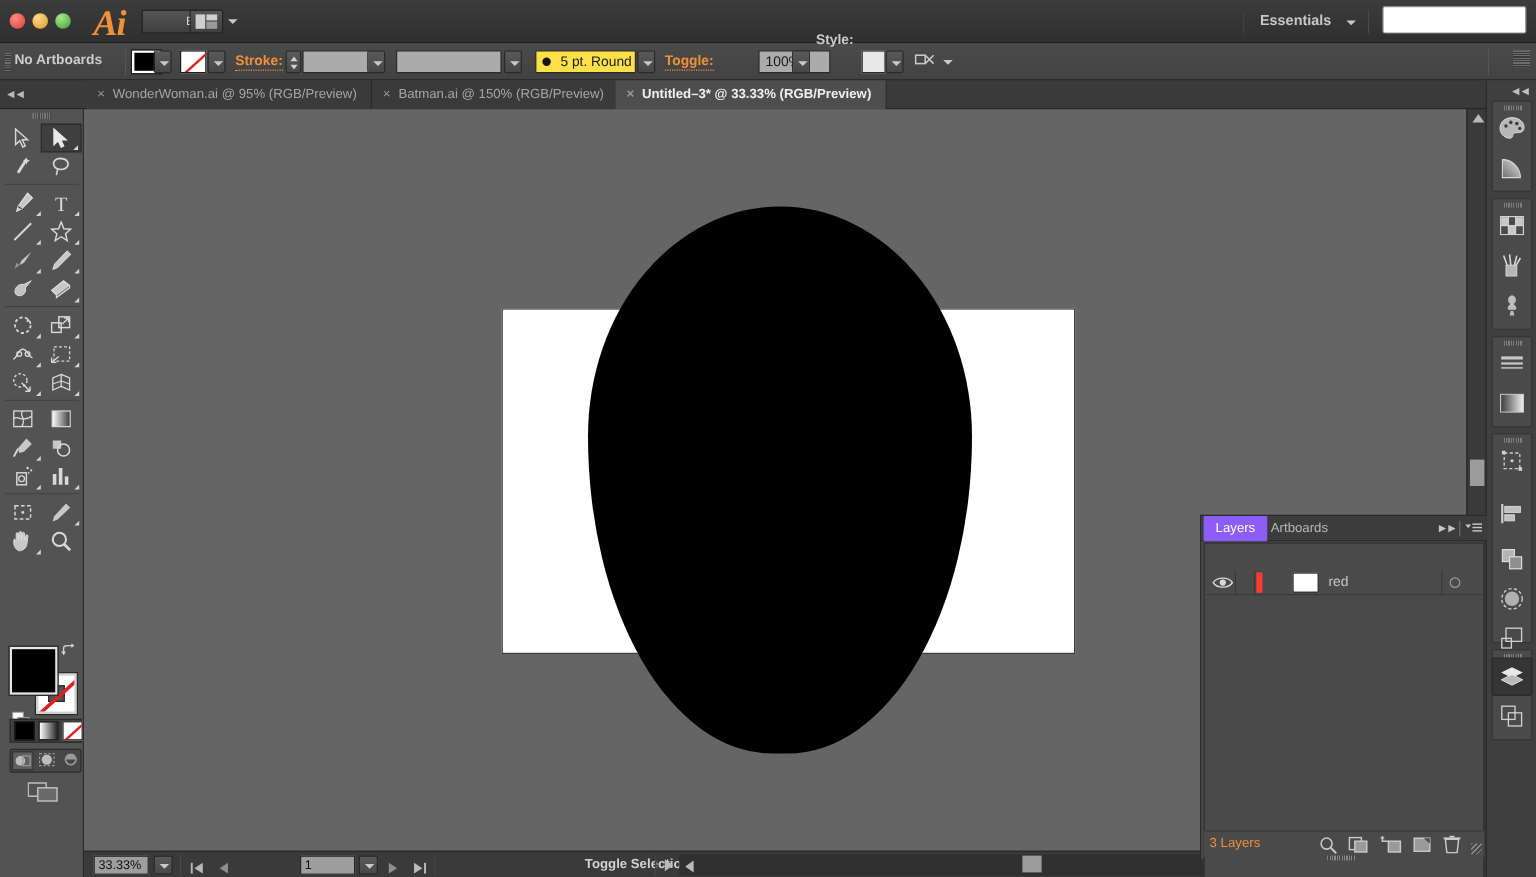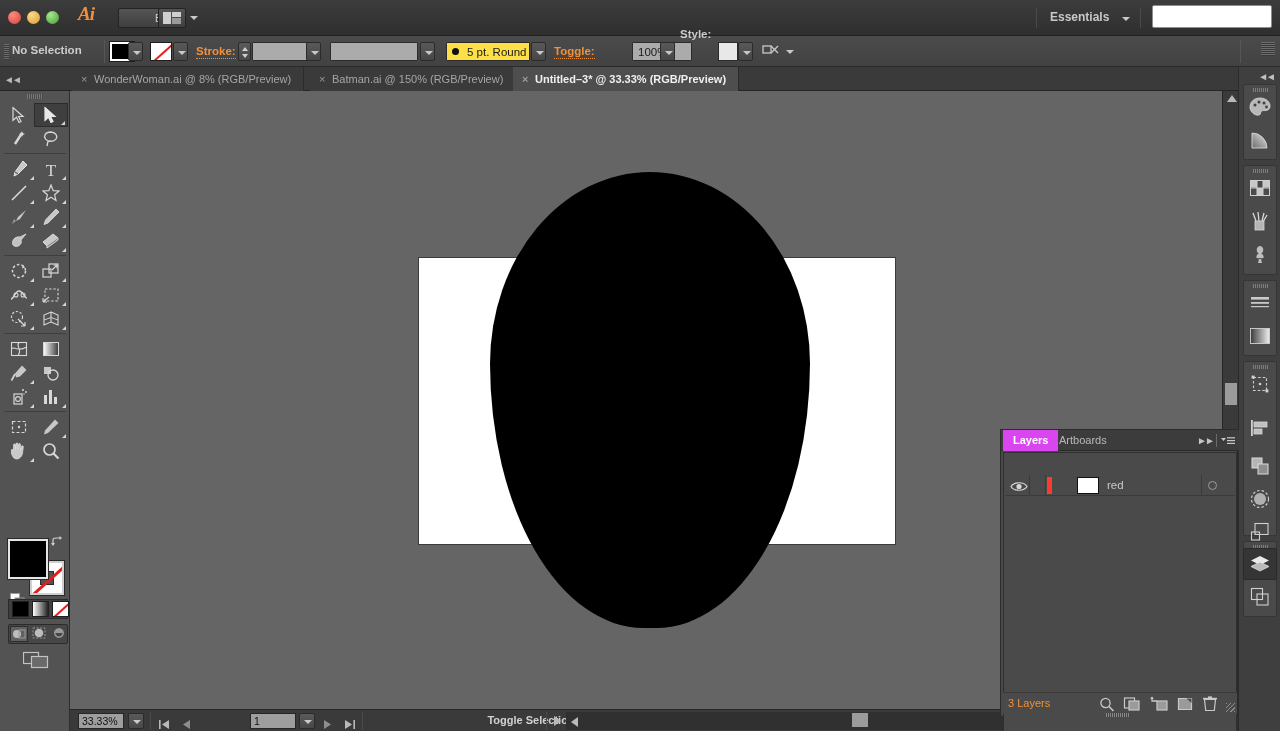--- a/index.html
+++ b/index.html
@@ -18,21 +18,21 @@
     border-bottom:1px solid #1f1f1f;
   }
   .traffic{ position:absolute; left:8px; top:11px; display:flex; gap:6px; }
   .tl{ width:13px;height:13px;border-radius:50%; }
   .tl.r{ background:radial-gradient(circle at 35% 30%,#ff8a80,#d9403a); }
   .tl.y{ background:radial-gradient(circle at 35% 30%,#ffd98a,#d99a2b); }
   .tl.g{ background:radial-gradient(circle at 35% 30%,#a8e88a,#3f9c35); }
   .ai-logo{
     position:absolute; left:78px; top:3px;
     font-family:"Liberation Serif", serif;
-    font-size:19px; font-style:italic; font-weight:bold; color:#f0913a;
+    font-size:30px; font-style:italic; font-weight:bold; color:#f0913a;
     letter-spacing:-1px;
   }
   .br-btn{
     position:absolute; left:118px; top:8px; width:47px; height:20px;
     background:linear-gradient(#555,#3f3f3f);
     border:1px solid #232323; border-radius:2px;
     color:#cfcfcf; font-size:10px; text-align:center; line-height:19px;padding-left:36px;
   }
   .arrange-btn{
     position:absolute; left:158px; top:8px; width:28px; height:20px;
@@ -244,21 +244,21 @@
 
   
   .layers-panel{
     position:absolute; left:1000px; top:429px; width:238px; height:288px;
     background:#4a4a4a; border:1px solid #2b2b2b;
   }
   .lp-tabs{ position:absolute; left:0; top:0; width:238px; height:21px;
     background:#3c3c3c; border-bottom:1px solid #2b2b2b; }
   .lp-tab{ position:absolute; top:0; height:21px; line-height:21px;
     font-size:11px; padding:0 10px; color:#b8b8b8; }
-  .lp-tab.active{ background:#d946ef; color:#ffffff; font-weight:bold; }
+  .lp-tab.active{ background:#8b5cf6; color:#ffffff; font-weight:normal; }
   .lp-dblchev{ position:absolute; left:196px; top:5px; color:#c5c5c5; font-size:10px; letter-spacing:-2px;}
   .lp-menusep{ position:absolute; left:215px; top:4px; width:1px;height:13px; background:#6a6a6a;}
   .lp-menu{ position:absolute; left:220px; top:4px; width:14px; height:13px; }
   .lp-body{ position:absolute; left:2px; top:22px; width:234px; height:668px;
     background:#4a4a4a; }
   .layer-row{
     position:absolute; left:2px; width:230px; height:21px;
     border-bottom:1px solid #3a3a3a;
   }
   .layer-row.sel{ background:#5d6878; }
@@ -308,21 +308,21 @@
     <div class="caret arrange-caret"></div>
     <div class="ws-sep" style="left:1036px;"></div>
     <div class="workspace">Essentials</div>
     <div class="caret ws-caret"></div>
     <div class="ws-sep" style="left:1140px;"></div>
     <input class="search-box" value="" style="">
   </div>
 
   <div class="controlbar">
     <div class="grip"></div>
-    <div class="no-sel">No Selection</div>
+    <div class="no-sel">No Artboards</div>
     <div class="vsep" style="left:104px;"></div>
     <div class="vsep" style="left:1240px;"></div>
   </div>
   <div class="swatch-blk"></div>
   <div class="mini-btn" style="left:128px;top:42px;">
       <div class="caret"></div>
     </div>
   <div class="swatch-none">
       <div class="slash"></div>
     </div>
@@ -363,21 +363,21 @@
       <path d="M9 2 L16 9 M16 2 L9 9" stroke="#c9c9c9" stroke-width="1.3" fill="none"></path>
     </svg>
   </div>
   <div class="caret" style="position:absolute;left:786px;top:50px;"></div>
   <div class="cb-right-grip"></div>
 
   <div class="tabbar">
     <div class="tab-collapse">◄◄</div>
     <div class="tab" style="left:72px;">
       <span class="x">×</span>
-      <span>WonderWoman.ai @ 8% (RGB/Preview)</span>
+      <span>WonderWoman.ai @ 95% (RGB/Preview)</span>
     </div>
     <div class="tab" style="left:310px;">
       <span class="x">×</span>
       <span>Batman.ai @ 150% (RGB/Preview)</span>
     </div>
     <div class="tab active" style="left:513px;">
       <span class="x">×</span>
       <span>Untitled–3* @ 33.33% (RGB/Preview)</span>
     </div>
     <div class="tab-right-collapse">◄◄</div>

